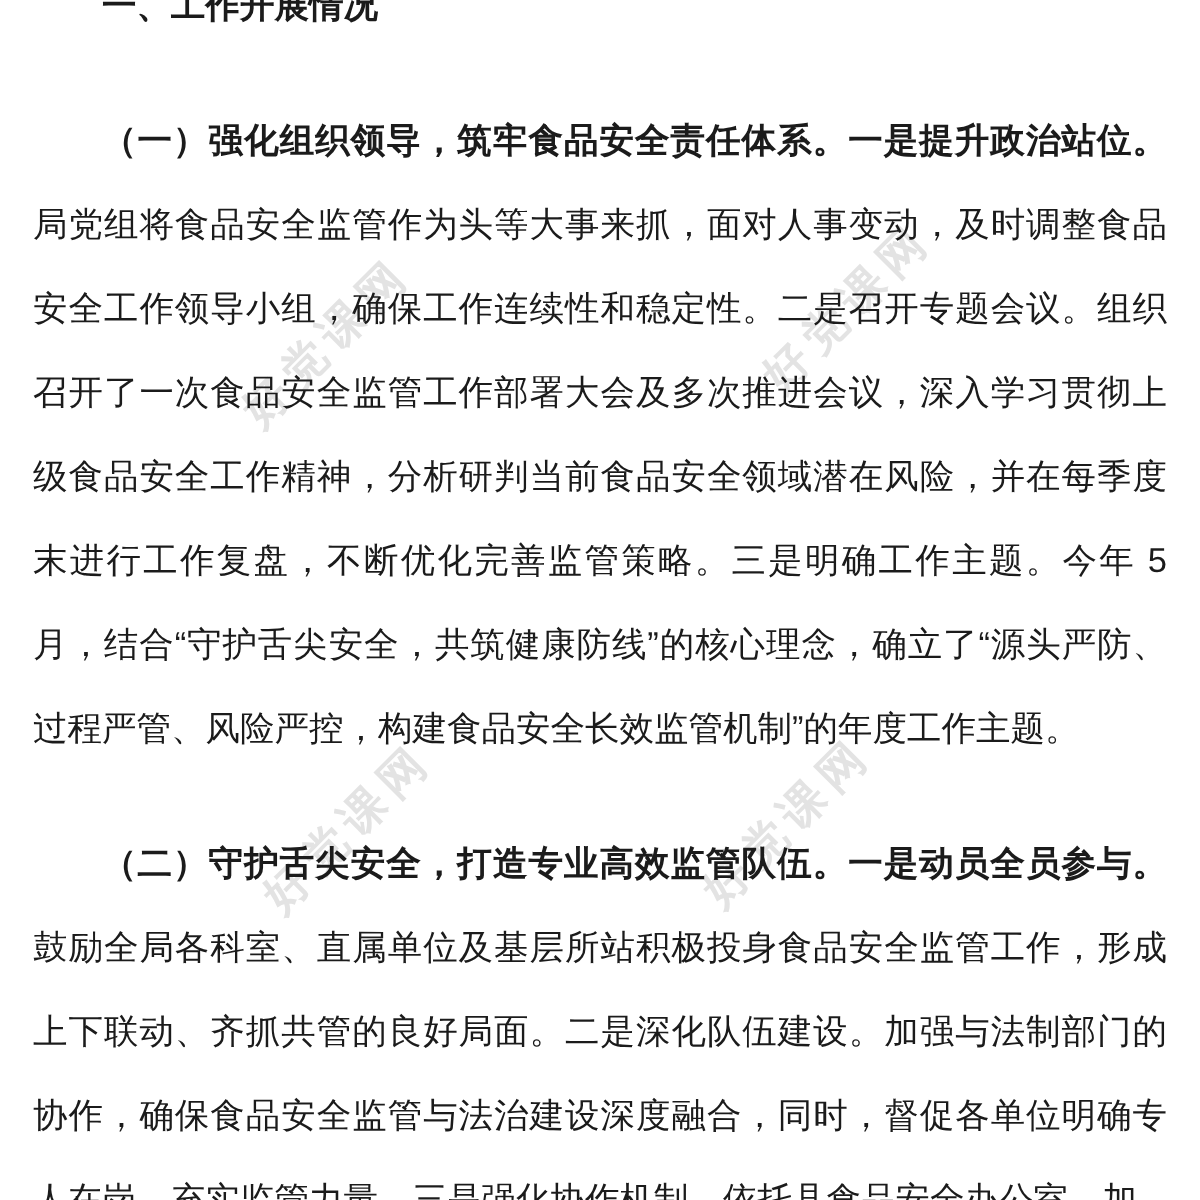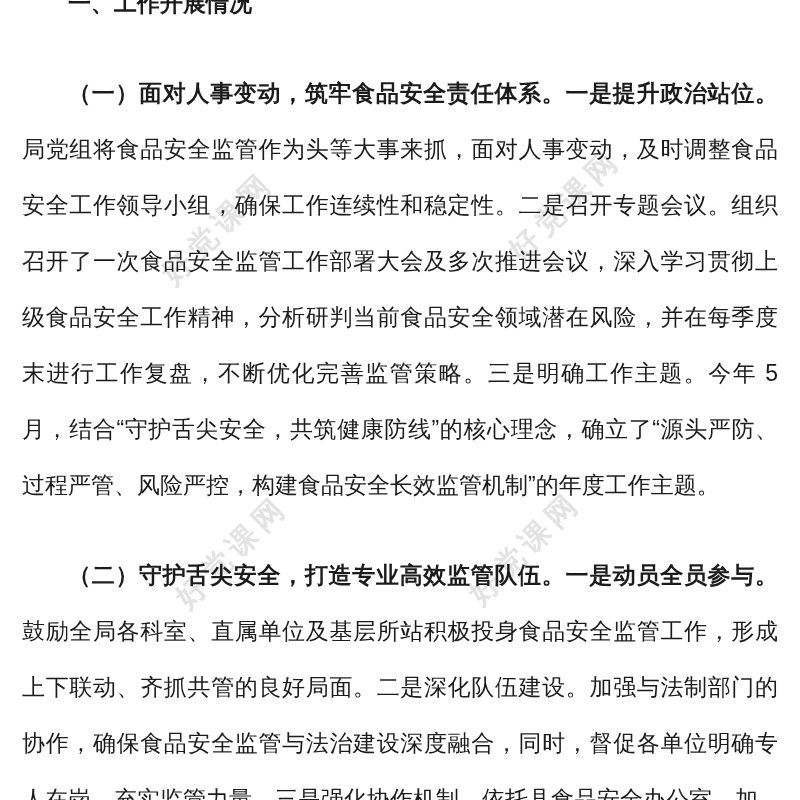--- a/index.html
+++ b/index.html
@@ -56,16 +56,16 @@
 <div class="watermark-layer">
     <span class="wm" style="left: 218px; top: 228px; color: rgb(227, 227, 227);">好党课网</span>
     <span class="wm" style="left: 565px; top: 205px; color: rgb(227, 227, 227);">好党课网</span>
     <span class="wm" style="left: 232px; top: 552px; color: rgb(227, 227, 227);">好党课网</span>
     <span class="wm" style="left: 525px; top: 548px; color: rgb(227, 227, 227);">好党课网</span>
   </div>
 
 <div class="content">
   <p class="para"><b class="heading-text">一、工作开展情况</b></p>
 
-  <p class="para"><b class="lead">（一）面对人事变动，筑牢食品安全责任体系。一是提升政治站位。</b><span>局党组将食品安全监管作为头等大事来抓，面对人事变动，及时调整食品安全工作领导小组，确保工作连续性和稳定性。二是召开专题会议。组织召开了一次食品安全监管工作部署大会及多次推进会议，深入学习贯彻上级食品安全工作精神，分析研判当前食品安全领域潜在风险，并在每季度末进行工作复盘，不断优化完善监管策略。三是明确工作主题。今年 5 月，结合“守护舌尖安全，共筑健康防线”的核心理念，确立了“源头严防、过程严管、风险严控，构建食品安全长效监管机制”的年度工作主题。</span></p>
+  <p class="para"><b class="lead">（一）强化组织领导，筑牢食品安全责任体系。一是提升政治站位。</b><span>局党组将食品安全监管作为头等大事来抓，面对人事变动，及时调整食品安全工作领导小组，确保工作连续性和稳定性。二是召开专题会议。组织召开了一次食品安全监管工作部署大会及多次推进会议，深入学习贯彻上级食品安全工作精神，分析研判当前食品安全领域潜在风险，并在每季度末进行工作复盘，不断优化完善监管策略。三是明确工作主题。今年 5 月，结合“守护舌尖安全，共筑健康防线”的核心理念，确立了“源头严防、过程严管、风险严控，构建食品安全长效监管机制”的年度工作主题。</span></p>
 
   <p class="para"><b class="lead">（二）守护舌尖安全，打造专业高效监管队伍。一是动员全员参与。</b><span>鼓励全局各科室、直属单位及基层所站积极投身食品安全监管工作，形成上下联动、齐抓共管的良好局面。二是深化队伍建设。加强与法制部门的协作，确保食品安全监管与法治建设深度融合，同时，督促各单位明确专人在岗，充实监管力量。三是强化协作机制，依托县食品安全办公室，加</span></p>
 </div>
 
 </body></html>

